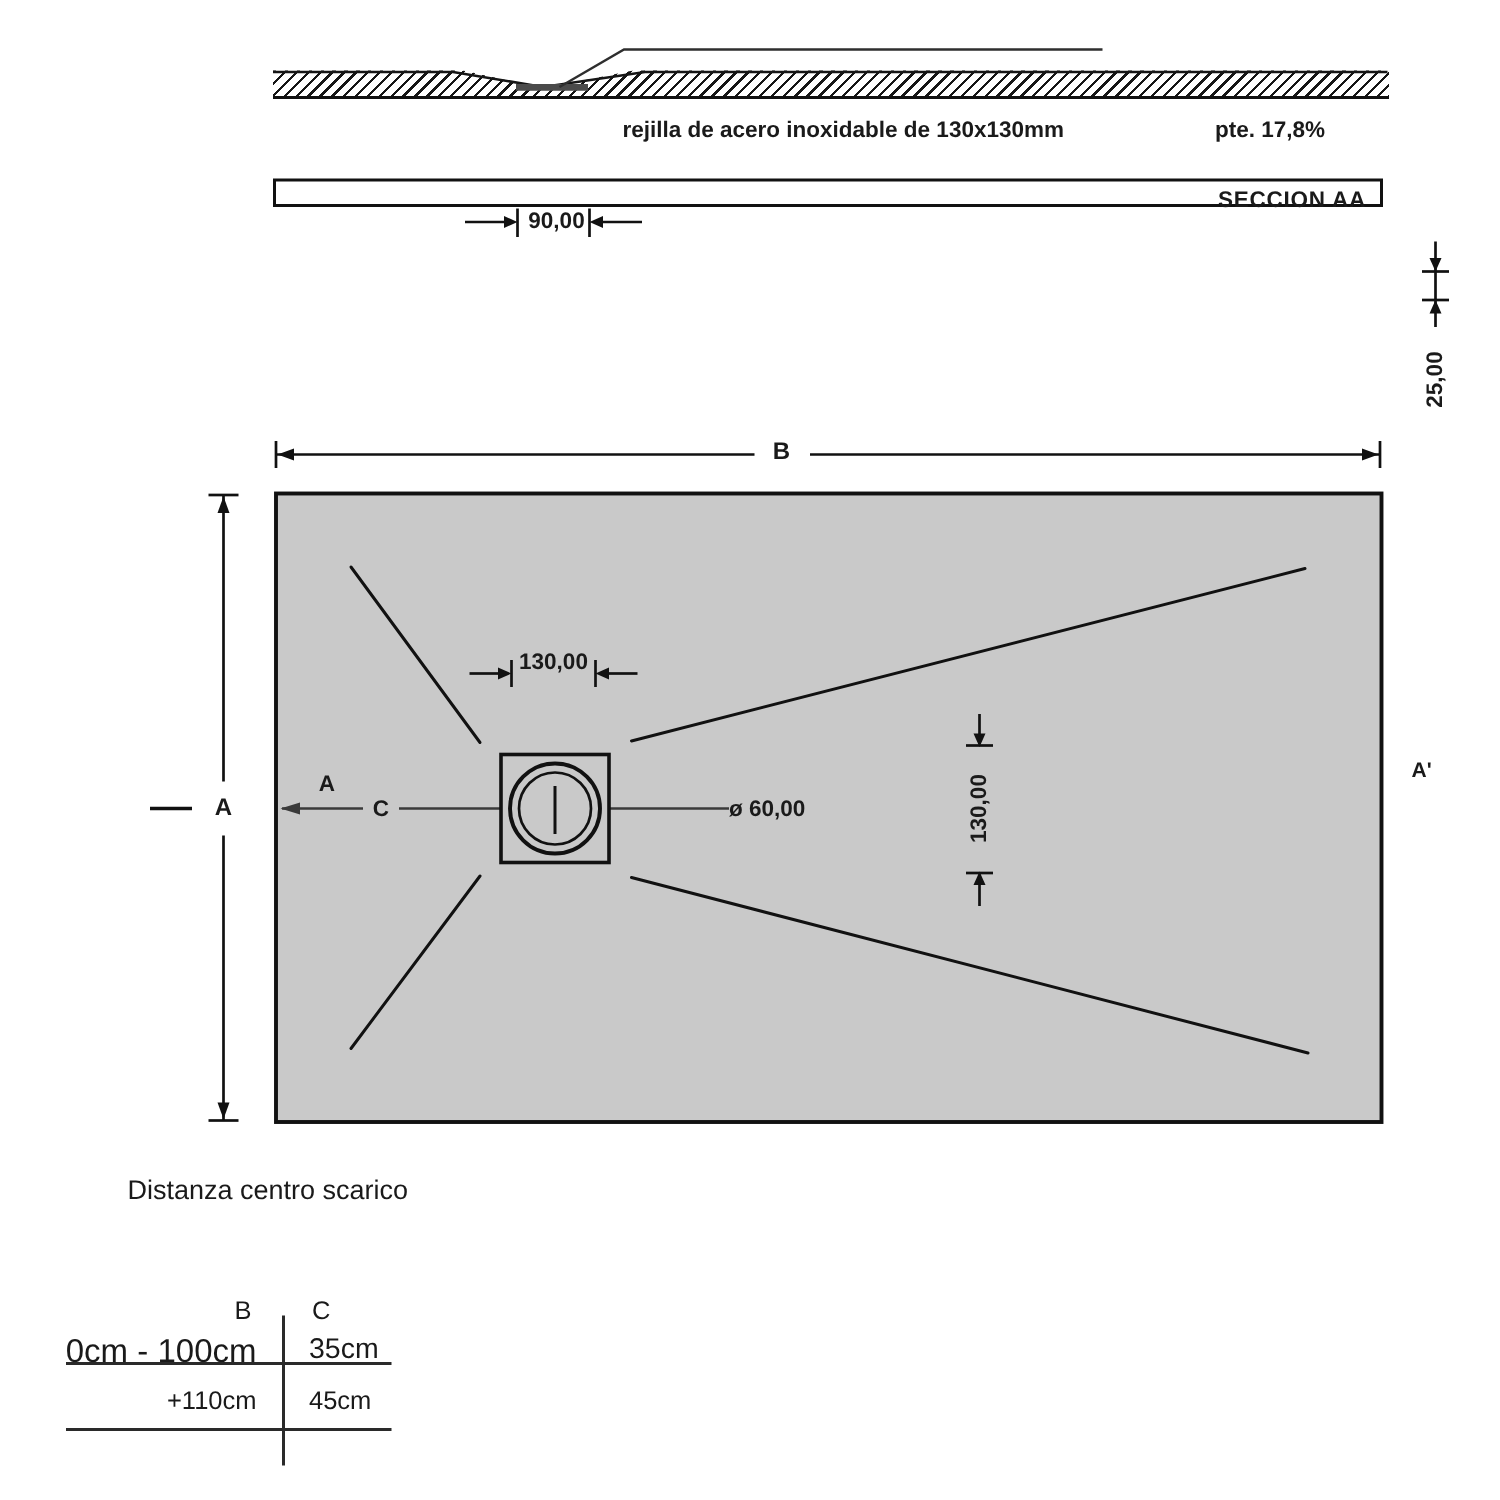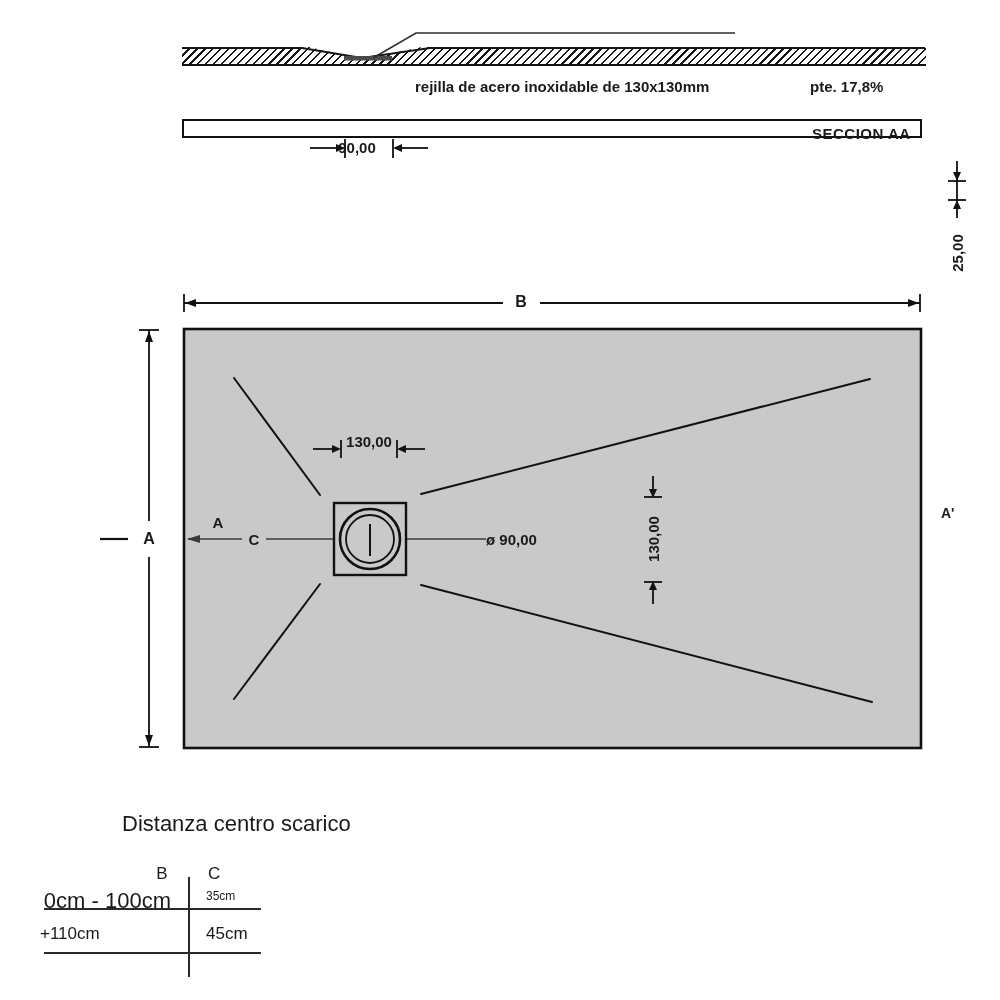--- a/index.html
+++ b/index.html
@@ -115,51 +115,51 @@
       <line x1="653" y1="583" x2="653" y2="604"></line>
     </g>
   </svg>
 
   <div class="lbl" style="left:415px;top:79px;">rejilla de acero inoxidable de 130x130mm</div>
 
   <div class="lbl" style="left:810px;top:79px;">pte. 17,8%</div>
 
   <div class="lbl" style="left:812px;top:126px;letter-spacing:0.5px;">SECCION AA</div>
 
-  <div class="lbl" style="left:357px;top:140px;transform:translateX(-50%);text-align:center;">90,00</div>
+  <div class="lbl" style="left:371px;top:140px;transform:translateX(-50%);text-align:center;">90,00</div>
 
   <div class="lbl" style="left:957px;top:253px;transform:translate(-50%,-50%) rotate(-90deg);">25,00</div>
 
   <div class="lbl" style="left:521px;top:294px;font-size:16px;transform:translateX(-50%);">B</div>
 
   <div class="lbl" style="left:149px;top:531px;font-size:16px;transform:translateX(-50%);">A</div>
 
   <div class="lbl" style="left:218px;top:515px;transform:translateX(-50%);">A</div>
 
   <div class="lbl" style="left:254px;top:532px;transform:translateX(-50%);">C</div>
 
   <div class="lbl" style="left:369px;top:434px;transform:translateX(-50%);">130,00</div>
 
-  <div class="lbl" style="left:486px;top:532px;">ø 90,00</div>
+  <div class="lbl" style="left:486px;top:532px;">ø 60,00</div>
 
   <div class="lbl" style="left:653px;top:539px;transform:translate(-50%,-50%) rotate(-90deg);">130,00</div>
 
   <div class="lbl" style="left:941px;top:506px;font-size:14px;">A'</div>
 
-  <div class="lbl reg" style="left:85px;top:813px;font-size:22px;margin-left:37px;">Distanza centro scarico</div>
+  <div class="lbl reg" style="left:85px;top:784px;font-size:18px;">Distanza centro scarico</div>
 
   <div class="lbl reg" style="left:162px;top:865px;font-size:17px;transform:translateX(-50%);">B</div>
 
   <div class="lbl reg" style="left:208px;top:865px;font-size:17px;">C</div>
 
   <div class="tline" style="left:188px;top:877px;width:2px;height:100px;"></div>
 
   <div class="lbl reg" style="left:40px;top:890px;width:131px;text-align:right;font-size:22px;">0cm - 100cm</div>
-  <div class="lbl reg" style="left:206px;top:890px;font-size:12px;">35cm</div>
+  <div class="lbl reg" style="left:206px;top:890px;font-size:19px;">35cm</div>
 
   <div class="tline" style="left:44px;top:908px;width:217px;height:2px;"></div>
 
-  <div class="lbl reg" style="left:40px;top:925px;width:131px;text-align:left;font-size:17px;">+110cm</div>
+  <div class="lbl reg" style="left:40px;top:925px;width:131px;text-align:right;font-size:17px;">+110cm</div>
   <div class="lbl reg" style="left:206px;top:925px;font-size:17px;">45cm</div>
 
   <div class="tline" style="left:44px;top:952px;width:217px;height:2px;"></div>
 
 </div>
 
 </body></html>

